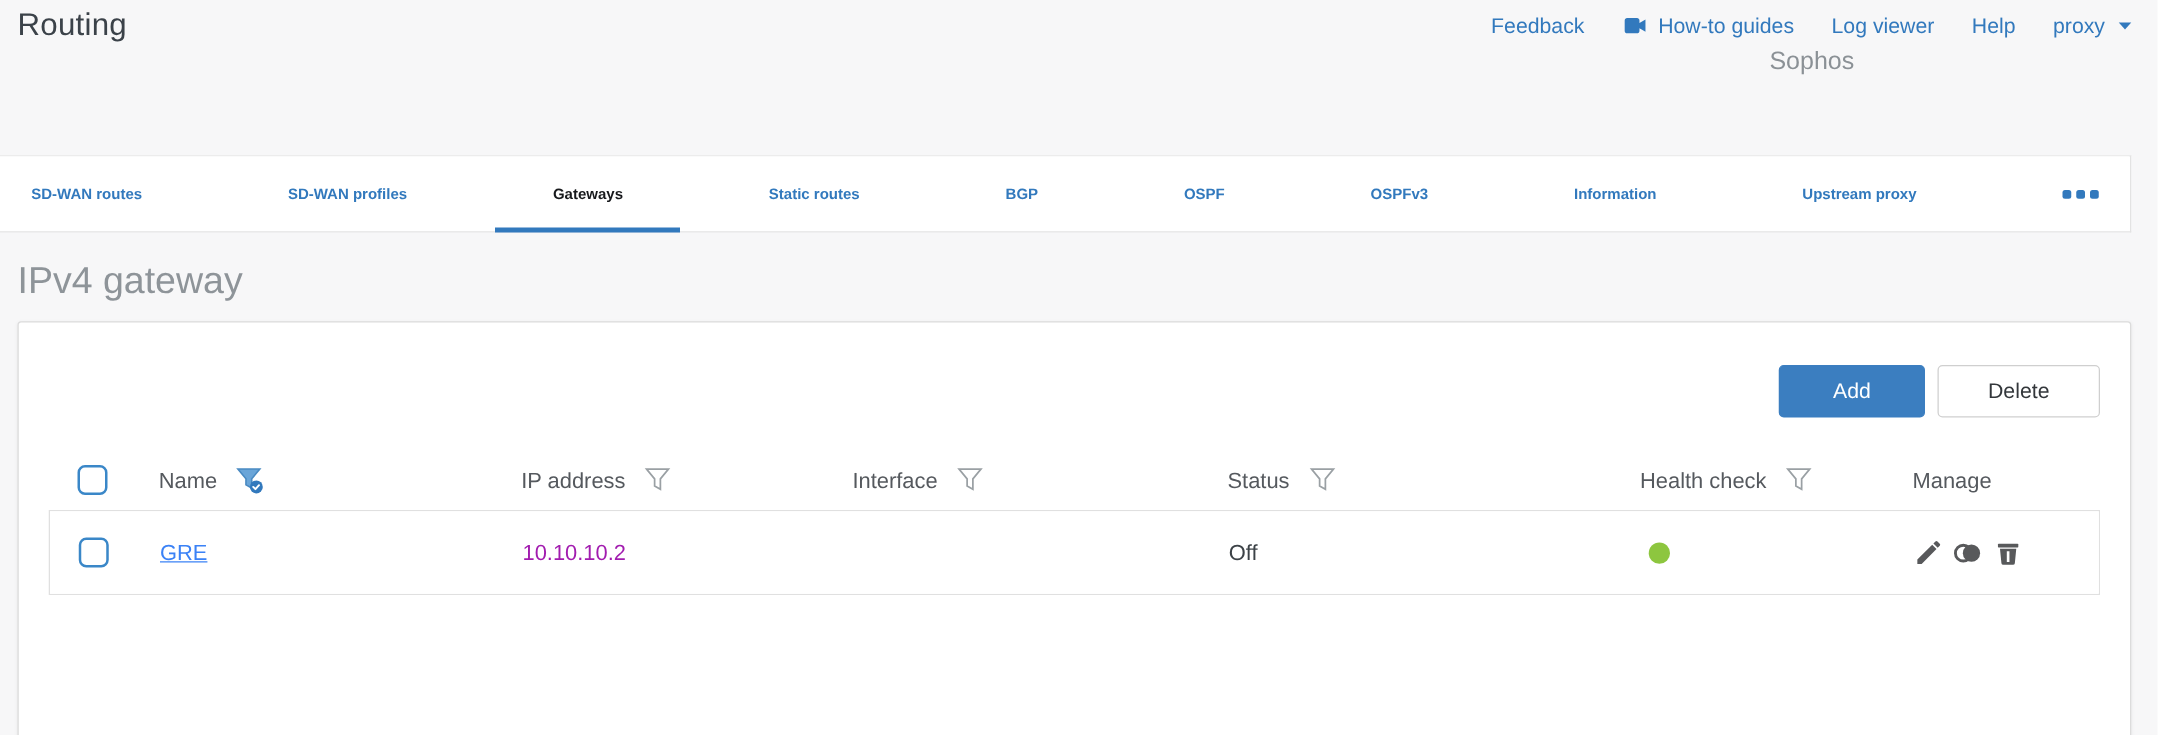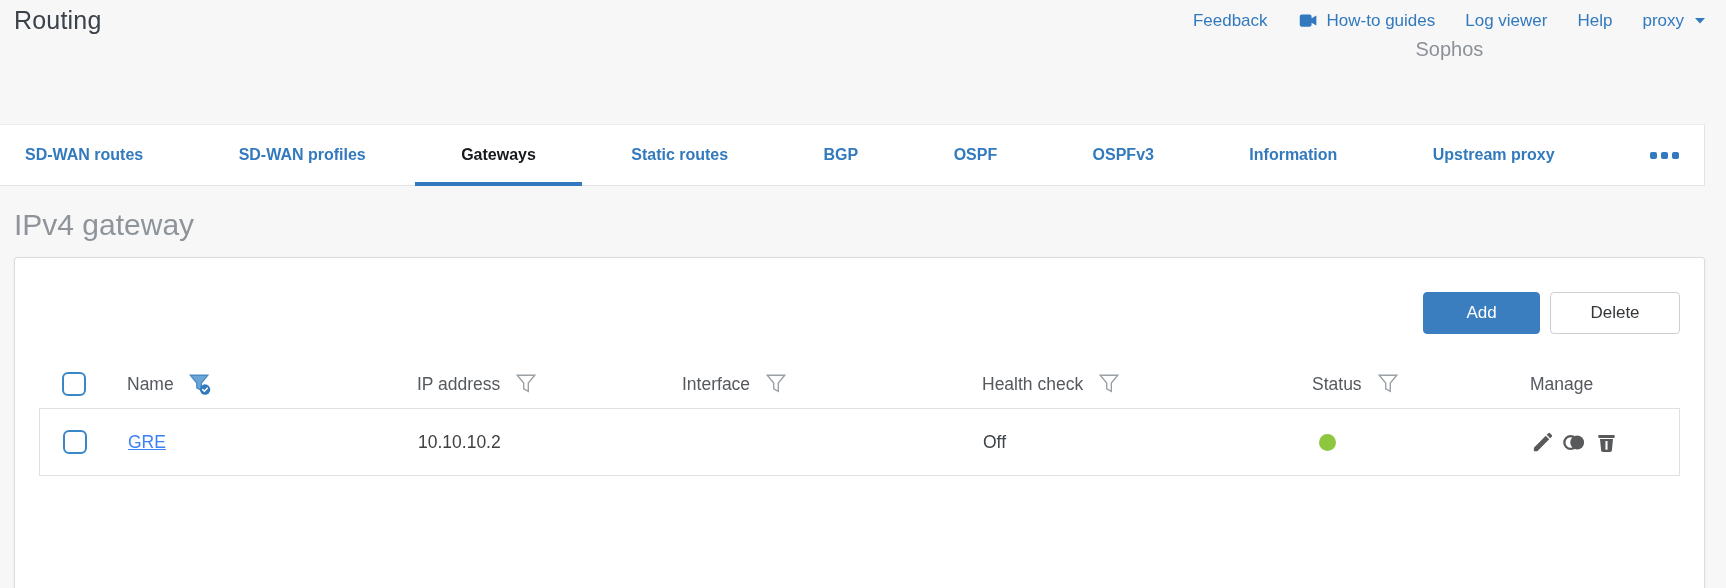--- a/index.html
+++ b/index.html
@@ -49,21 +49,21 @@
     margin-right: 21px;
     display: flex;
     align-items: stretch;
     justify-content: space-between;
     padding: 0 25px;
   }
   .tab {
     display: flex;
     align-items: center;
     color: #3279bd;
-    font-size: 16px;
+    font-size: 12px;
     font-weight: 700;
     position: relative;
     cursor: pointer;
     white-space: nowrap;
   }
   .tab.active { color: #17191c; }
   .tab.active::after {
     content: "";
     position: absolute;
     left: -46px; right: -46px; bottom: -1px;
@@ -133,21 +133,21 @@
     cursor: pointer;
   }
   .funnel svg { width: 24px; height: 24px; display: block; }
   .funnel { cursor: pointer; position: relative; color: #9aa0a4; }
   .funnel.active { color: #5b9bd0; }
   .rows-box { border: 1px solid #e0e0e0; }
   .trow { height: 66px; background: #fff; font-size: 17.5px; }
   .cell-name a {
     color: #3b82f6; text-decoration: underline; font-size: 17.5px;
   }
-  .cell-ip { color: #404040; }
+  .cell-ip { color: #a21caf; }
   .cell-health { color: #3c4247; }
   .status-dot {
     width: 17px; height: 17px; border-radius: 50%;
     background: #8dc63f; margin-left: 6px;
   }
   .manage-cell { display: flex; align-items: center; gap: 9px; color: #58595b; }
   .manage-cell .mi { cursor: pointer; }
   .manage-cell svg { width: 23px; height: 23px; display: block; }
 </style>
 </head>
@@ -231,29 +231,29 @@
       </div>
       <div class="th">
         <span>Interface</span>
         <span class="funnel">
           <svg viewBox="0 0 26 26">
               <path d="M3.5 3.5h19l-7 8.5v9l-5-2.8v-6.2L3.5 3.5z" fill="none" stroke="currentColor" stroke-width="1.5"></path>
             </svg>
         </span>
       </div>
       <div class="th">
+        <span>Status</span>
+        <span class="funnel">
+          <svg viewBox="0 0 26 26">
+              <path d="M3.5 3.5h19l-7 8.5v9l-5-2.8v-6.2L3.5 3.5z" fill="none" stroke="currentColor" stroke-width="1.5"></path>
+            </svg>
+        </span>
+      </div>
+      <div class="th">
         <span>Health check</span>
-        <span class="funnel">
-          <svg viewBox="0 0 26 26">
-              <path d="M3.5 3.5h19l-7 8.5v9l-5-2.8v-6.2L3.5 3.5z" fill="none" stroke="currentColor" stroke-width="1.5"></path>
-            </svg>
-        </span>
-      </div>
-      <div class="th">
-        <span>Status</span>
         <span class="funnel">
           <svg viewBox="0 0 26 26">
               <path d="M3.5 3.5h19l-7 8.5v9l-5-2.8v-6.2L3.5 3.5z" fill="none" stroke="currentColor" stroke-width="1.5"></path>
             </svg>
         </span>
       </div>
       <div class="th">
         <span>Manage</span>
       </div>
     </div>

